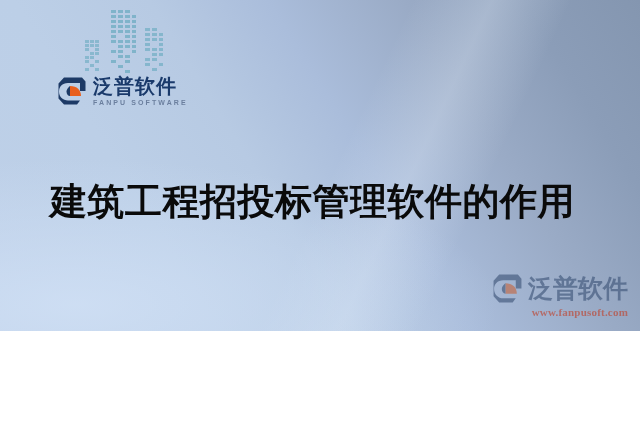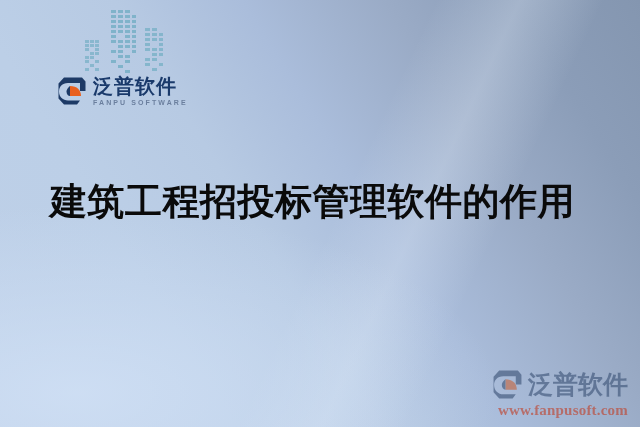--- a/index.html
+++ b/index.html
@@ -7,21 +7,21 @@
     padding: 0;
     background: #ffffff;
   }
   body {
     font-family: "Liberation Sans", sans-serif;
   }
 
   #slide {
     position: relative;
     width: 640px;
-    height: 427px;
+    height: 331px;
     overflow: hidden;
     
     background:
       linear-gradient(58deg,
         #bed0e8 0%,
         #bccfe7 26%,
         #b7cae3 42%,
         #aabddb 56%,
         #9aabc6 72%,
         #8b9db8 86%,
@@ -134,21 +134,21 @@
     font-weight: 700;
     color: #3c5377;
     letter-spacing: 0px;
     white-space: nowrap;
     line-height: 1;
   }
   #wm-url {
     margin-top: 2px;
     text-align: right;
     font-family: "Liberation Serif", "DejaVu Serif", serif;
-    font-size: 15px;
+    font-size: 11px;
     font-weight: 700;
     color: #c0412a;
     letter-spacing: 0.2px;
     white-space: nowrap;
   }
 </style>
 </head>
 <body>
 
 <div id="slide">

